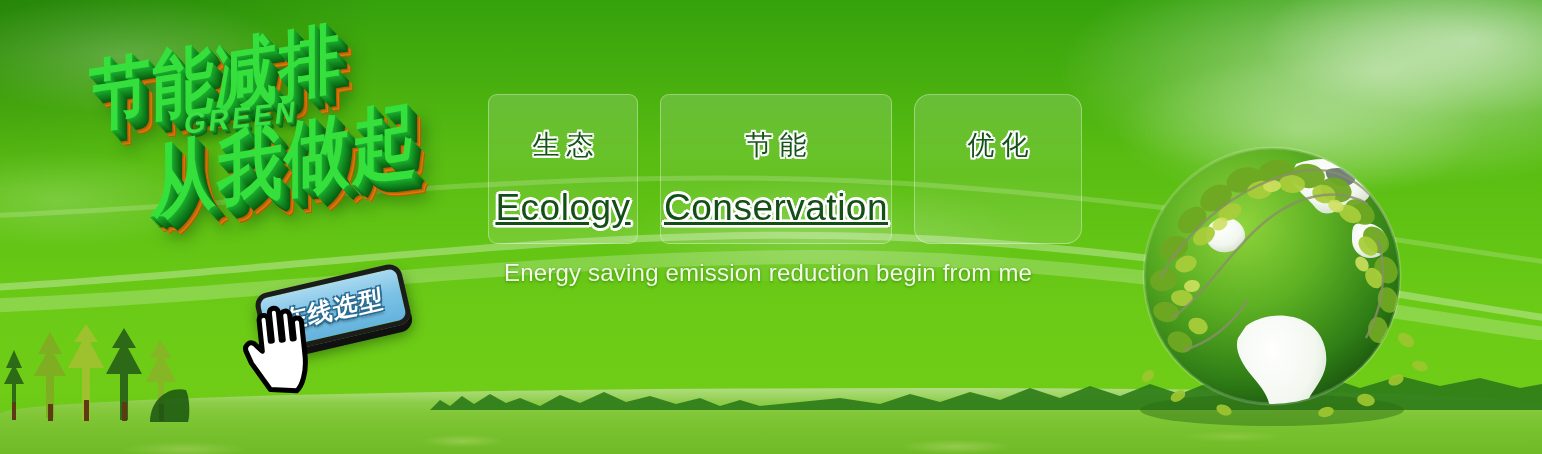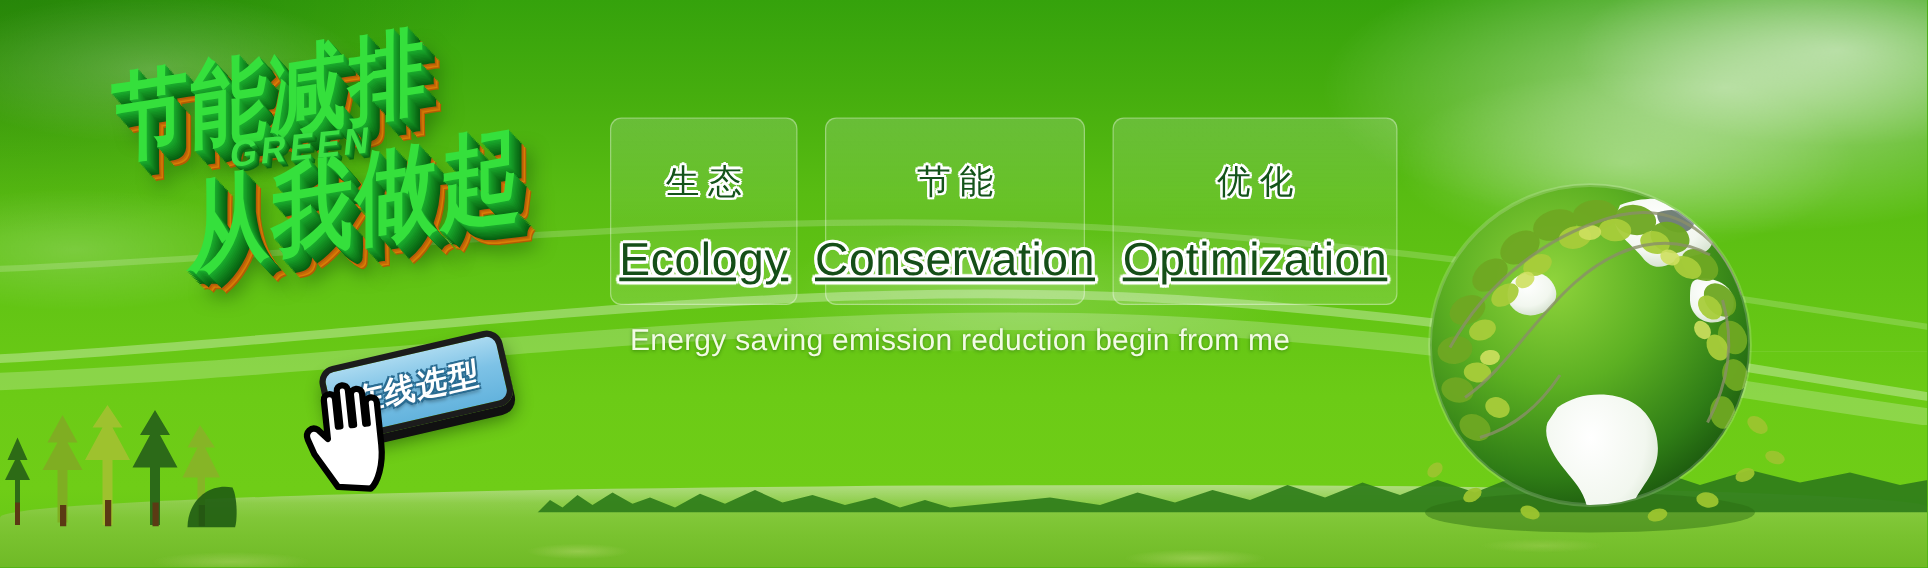--- a/index.html
+++ b/index.html
@@ -174,22 +174,22 @@
     margin-top:24px;
     font-size:37px; color:#154f18; letter-spacing:.5px;
     text-shadow:
       -2px -2px 0 #fff, 2px -2px 0 #fff,
       -2px 2px 0 #fff, 2px 2px 0 #fff,
        0 -2.6px 0 #fff, 0 2.6px 0 #fff, -2.6px 0 0 #fff, 2.6px 0 0 #fff;
     white-space:nowrap;
     text-decoration:underline;
   }
   .card-1{ width:150px; }
-  .card-2{ width:208px; }
-  .card-3{ width:228px; }
+  .card-2{ width:232px; }
+  .card-3{ width:168px;border-radius:16px; }
 
   .tagline{
     position:absolute; left:504px; top:259px;
     font-size:24px; color:#f2fbe4; letter-spacing:.2px;
     text-shadow:0 1px 3px rgba(0,60,0,.45);
     white-space:nowrap;
   }
 
   
   .globe-wrap{
@@ -276,21 +276,20 @@
     <div class="card card-1">
       <div class="card-cn">生态</div>
       <div class="card-en">Ecology</div>
     </div>
     <div class="card card-2">
       <div class="card-cn">节能</div>
       <div class="card-en">Conservation</div>
     </div>
     <div class="card card-3">
       <div class="card-cn">优化</div>
-      <div class="card-en">Optimization</div>
     </div>
   </div>
 
   <div class="tagline">Energy saving emission reduction begin from me</div>
 
   <div class="globe-wrap">
     <svg width="310" height="305" viewBox="0 0 310 305">
       <defs>
         <radialGradient id="gsphere" cx="38%" cy="30%" r="78%">
           <stop offset="0%" stop-color="#8fd43c"></stop>

